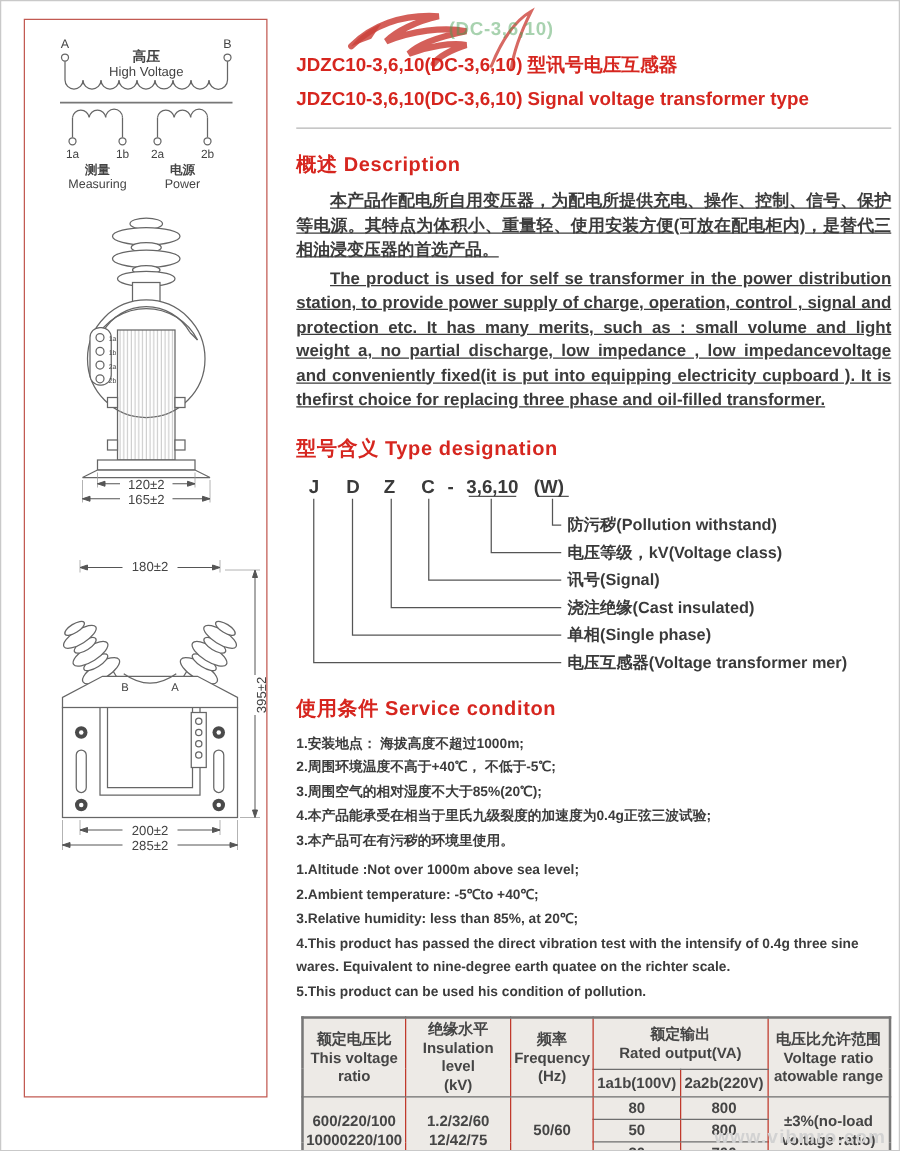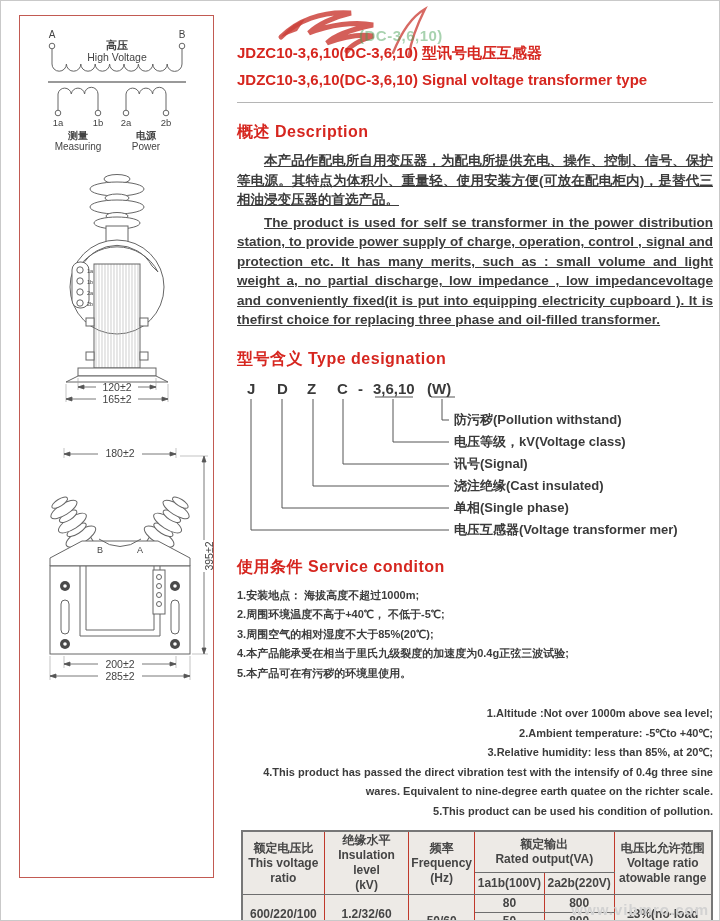--- a/index.html
+++ b/index.html
@@ -16,21 +16,21 @@
   .left-box svg { display:block; margin:0 auto; }
   .fig-circuit { margin-top:10px !important; }
   .fig-side    { margin-top:12px !important; }
   .fig-front   { margin-top:34px !important; }
   .dwg-txt { font-family:"Liberation Sans", sans-serif; fill:#444; }
 
   
   .right-col { position:absolute; left:236px; top:0; width:476px; }
   .logo-brush { position:absolute; left:40px; top:2px; width:210px; height:58px; opacity:.92; pointer-events:none; }
   .green-echo {
-    position:absolute; left:122px; top:26px; font-size:15px; font-weight:bold;
+    position:absolute; left:122px; top:14px; font-size:15px; font-weight:bold;
     color:#3f9d4f; opacity:.45; letter-spacing:.5px; pointer-events:none;
   }
   .title { margin-top:38px; color:#d6261f; font-size:15px; font-weight:bold; line-height:27px; position:relative; }
   .rule { border-top:1px solid #b5b5b5; margin-top:9px; }
   h2.sec { margin:19px 0 8px 0; font-size:16px; font-weight:bold; color:#d6261f; letter-spacing:.5px; }
   .para { font-size:13.5px; font-weight:bold; color:#3c3c3c; line-height:19.5px; text-indent:2em; text-align:justify;text-decoration:underline; }
   .para.en { margin-top:3px; }
   .svc-item { font-size:11px; font-weight:bold; color:#3c3c3c; line-height:19.5px; }
   .tree-svg { display:block; margin-top:5px; }
   .tree-code { font-size:15px; font-weight:bold; fill:#3a3a3a; }
@@ -283,23 +283,23 @@
 
     <h2 class="sec">
       <span>使用条件</span>
       <span>Service conditon</span>
     </h2>
     <div>
       <div class="svc-item">1.安装地点： 海拔高度不超过1000m;</div>
       <div class="svc-item">2.周围环境温度不高于+40℃， 不低于-5℃;</div>
       <div class="svc-item">3.周围空气的相对湿度不大于85%(20℃);</div>
       <div class="svc-item">4.本产品能承受在相当于里氏九级裂度的加速度为0.4g正弦三波试验;</div>
-      <div class="svc-item">5.本产品可在有污秽的环境里使用。</div>
+      <div class="svc-item">3.本产品可在有污秽的环境里使用。</div>
     </div>
-    <div style="margin-top:21px;text-align:right;">
+    <div style="margin-top:4px;">
       <div class="svc-item">1.Altitude :Not over 1000m above sea level;</div>
       <div class="svc-item">2.Ambient temperature: -5℃to +40℃;</div>
       <div class="svc-item">3.Relative humidity: less than 85%, at 20℃;</div>
       <div class="svc-item">4.This product has passed the direct vibration test with the intensify of 0.4g three sine wares. Equivalent to nine-degree earth quatee on the richter scale.</div>
       <div class="svc-item">5.This product can be used his condition of pollution.</div>
     </div>
 
     <table class="spec">
       <tbody>
           <tr>

